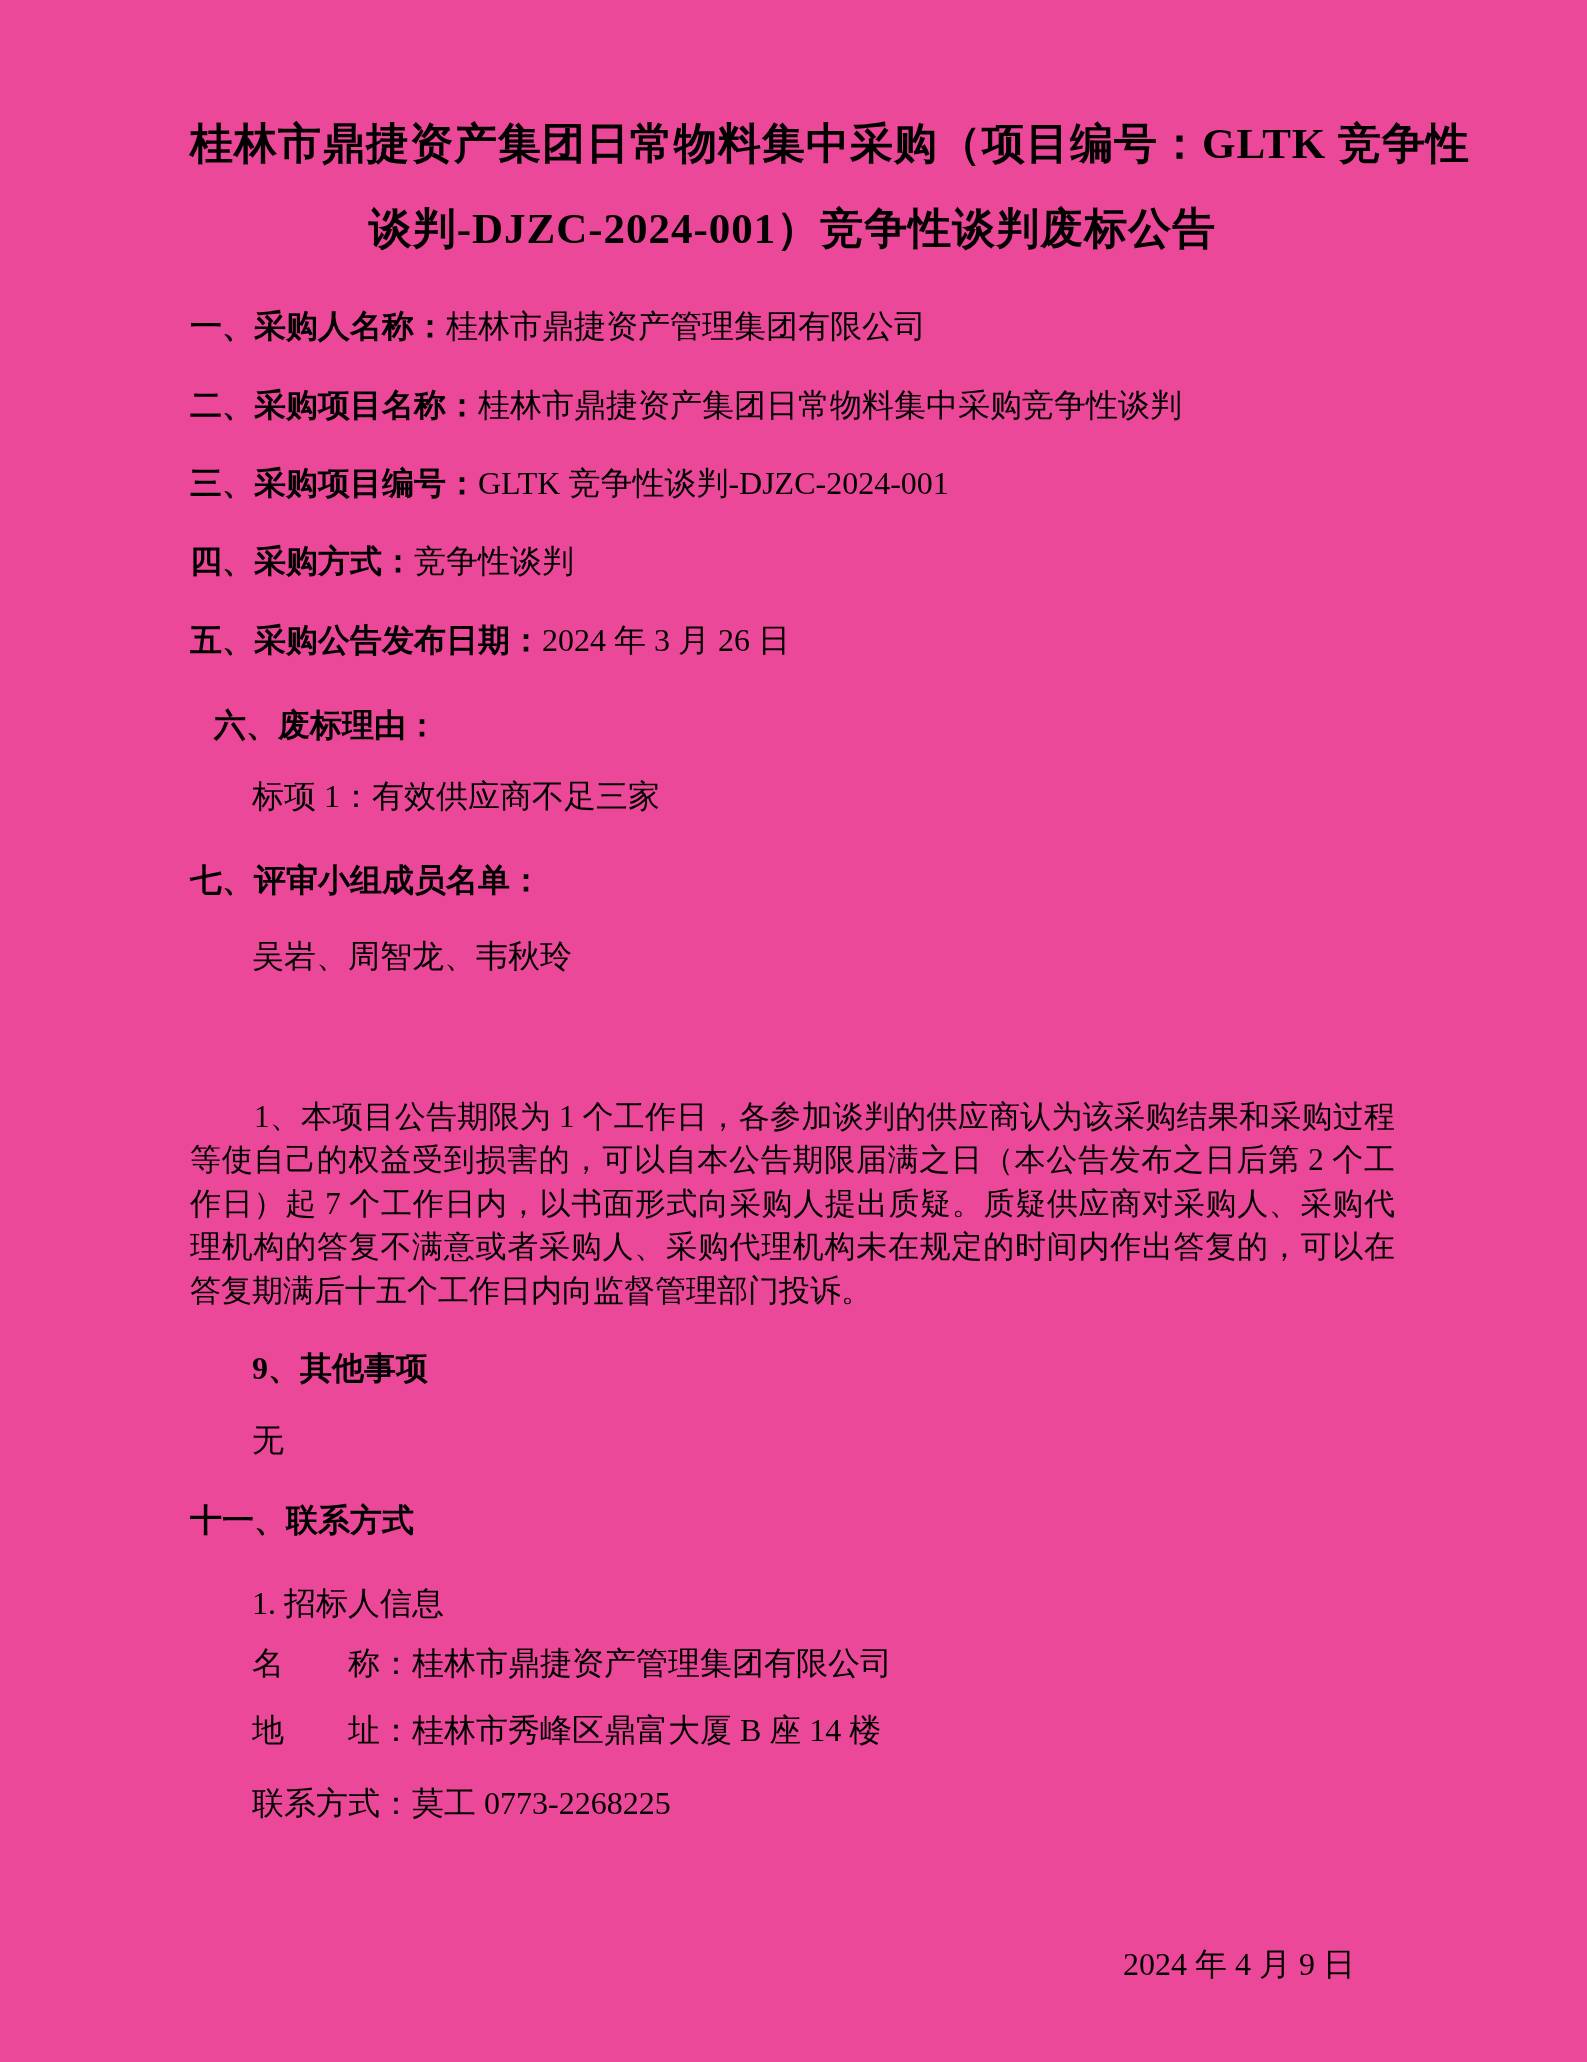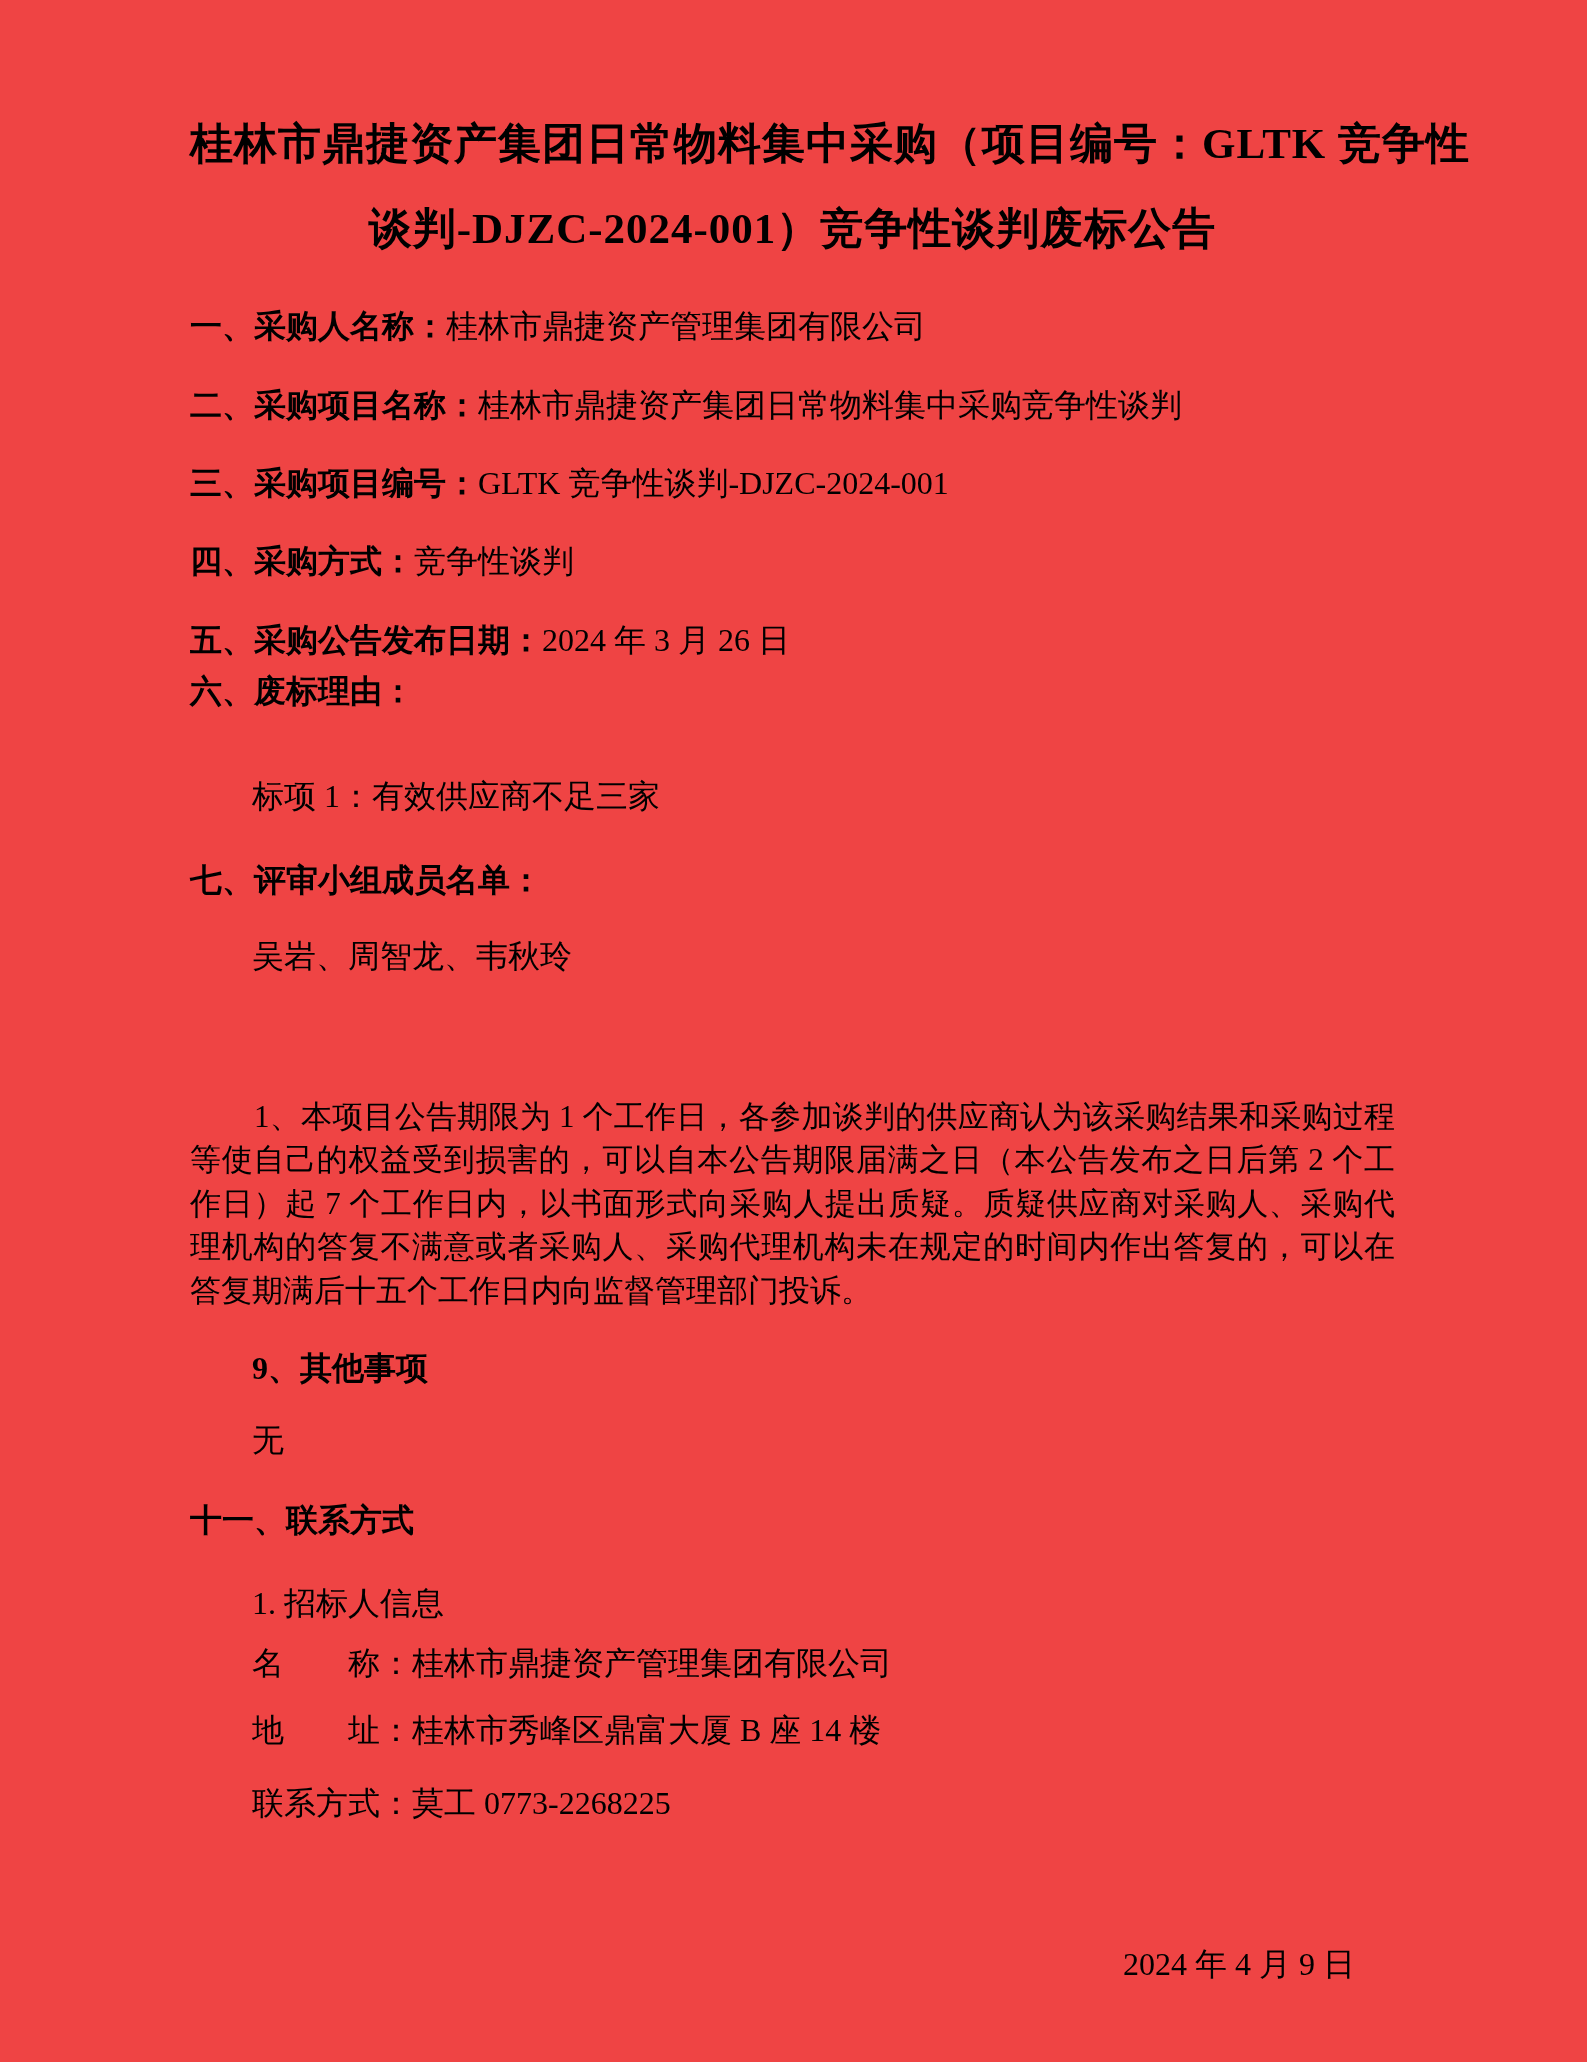--- a/index.html
+++ b/index.html
@@ -4,21 +4,21 @@
 <style>
   html, body {
     margin: 0;
     padding: 0;
     background: #ffffff;
   }
   .page {
     position: relative;
     width: 1587px;
     height: 2062px;
-    background: #ef4444;
+    background: #ec4899;
     color: #000000;
     font-family: "Liberation Serif", "DejaVu Serif", serif;
     overflow: hidden;
   }
   .content {
     position: absolute;
     left: 190px;
     top: 0;
     width: 1205px;
     height: 100%;
@@ -70,21 +70,21 @@
     padding-right: 40px;
     box-sizing: border-box;
     margin-top: 44px;
   }
   
   .r-s1  { top: 309px; }
   .r-s2  { top: 388px; }
   .r-s3  { top: 466px; }
   .r-s4  { top: 544px; }
   .r-s5  { top: 623px; }
-  .r-s6  { top: 674px; }
+  .r-s6  { top: 708px; margin-left: 24px; }
   .r-bid { top: 779px; }
   .r-s7  { top: 863px; }
   .r-mem { top: 939px; }
   .r-s8  { top: 1021px; }
   .r-oth { top: 1351px; }
   .r-non { top: 1423px; }
   .r-ct  { top: 1503px; }
   .r-bi  { top: 1586px; }
   .r-nm  { top: 1646px; }
   .r-ad  { top: 1713px; }

